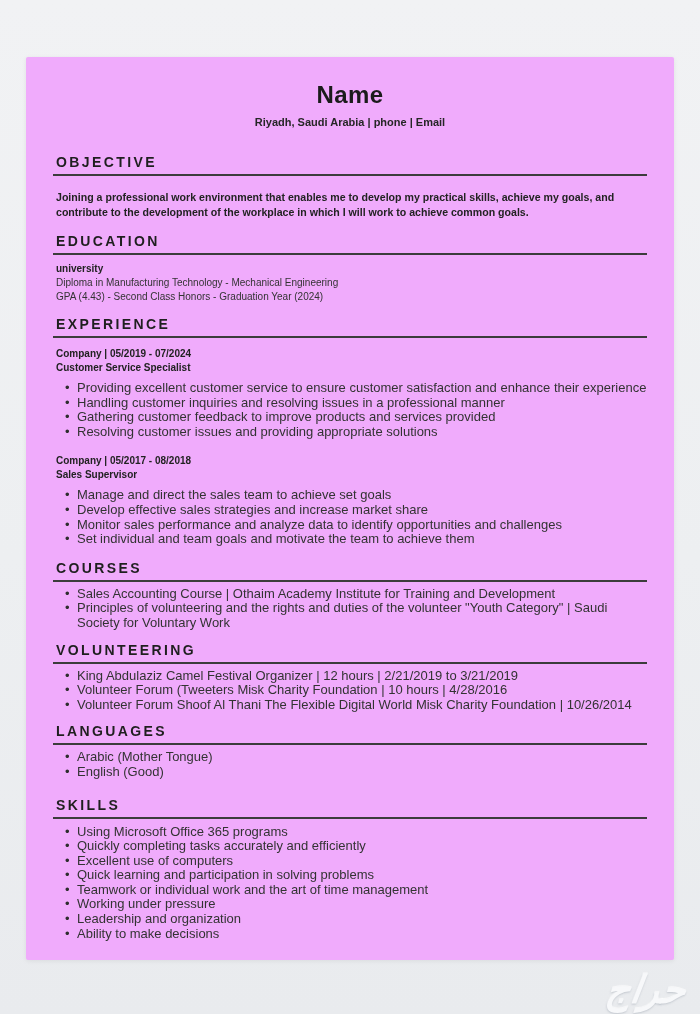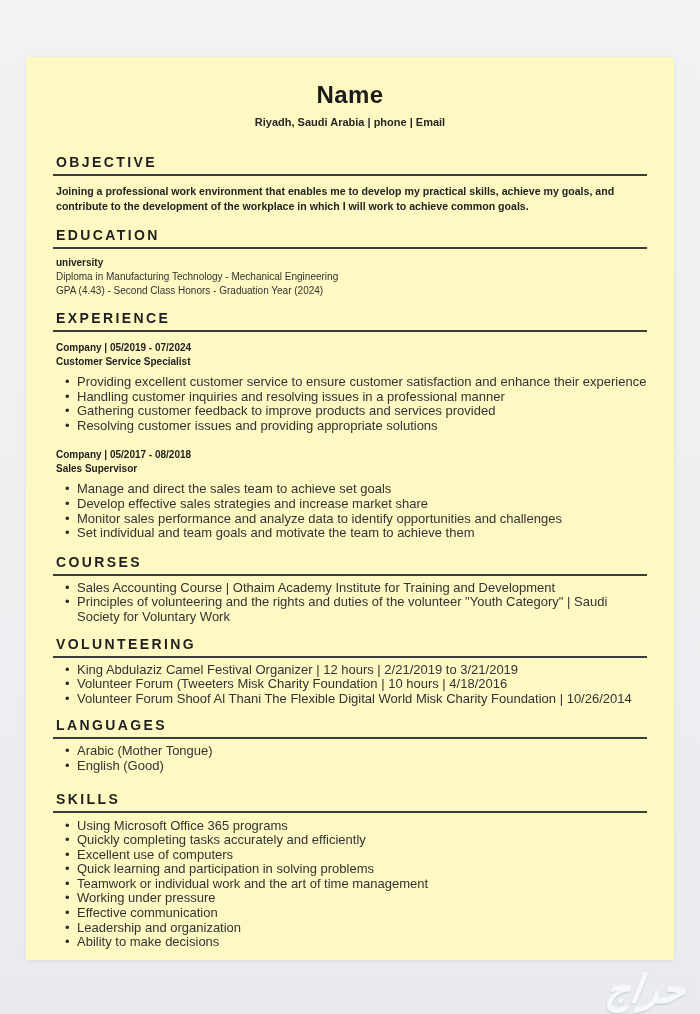--- a/index.html
+++ b/index.html
@@ -9,21 +9,21 @@
     background: linear-gradient(180deg, #f1f2f4 0%, #edeff1 55%, #e9ebee 100%);
     position: relative;
     overflow: hidden;
   }
   .page {
     position: absolute;
     left: 26px;
     top: 57px;
     width: 648px;
     height: 903px;
-    background: #fef9c3;
+    background: #f0abfc;
     border-radius: 2px;
     box-shadow: 0 1px 5px rgba(0,0,0,0.07);
     padding: 24px 27px 20px 27px;
     color: #2d2d2d;
   }
   .name {
     text-align: center;
     font-size: 24px;
     font-weight: 700;
     color: #1b1b1b;
@@ -42,21 +42,21 @@
   .section-title {
     font-size: 14px;
     font-weight: 700;
     letter-spacing: 2.4px;
     color: #1f1f1f;
     padding-bottom: 4px;
     border-bottom: 2px solid #3c3c3c;
     padding-left: 3px;
   }
   .para {
-    margin-top: 8px;
+    margin-top: 14px;
     font-size: 10.6px;
     font-weight: 700;
     color: #232323;
     line-height: 14.5px;
     padding-left: 3px;
   }
   .line { font-size: 10px; line-height: 14px; color: #333; padding-left: 3px; }
   .line.bold { font-weight: 700; color: #222; }
   .edu-block { margin-top: 7px; }
   .job { margin-top: 9px; }
@@ -149,21 +149,21 @@
     <ul class="bullets">
       <li>Sales Accounting Course | Othaim Academy Institute for Training and Development</li>
       <li>Principles of volunteering and the rights and duties of the volunteer "Youth Category" | Saudi Society for Voluntary Work</li>
     </ul>
   </div>
 
   <div class="section sec-gap-sm" style="margin-top:11px;">
     <div class="section-title">VOLUNTEERING</div>
     <ul class="bullets">
       <li>King Abdulaziz Camel Festival Organizer | 12 hours | 2/21/2019 to 3/21/2019</li>
-      <li>Volunteer Forum (Tweeters Misk Charity Foundation | 10 hours | 4/18/2016</li>
+      <li>Volunteer Forum (Tweeters Misk Charity Foundation | 10 hours | 4/28/2016</li>
       <li>Volunteer Forum Shoof Al Thani The Flexible Digital World Misk Charity Foundation | 10/26/2014</li>
     </ul>
   </div>
 
   <div class="section sec-gap-sm" style="margin-top:11px;">
     <div class="section-title">LANGUAGES</div>
     <ul class="bullets">
       <li>Arabic (Mother Tongue)</li>
       <li>English (Good)</li>
     </ul>
@@ -171,21 +171,20 @@
 
   <div class="section" style="margin-top:17px;">
     <div class="section-title">SKILLS</div>
     <ul class="bullets">
       <li>Using Microsoft Office 365 programs</li>
       <li>Quickly completing tasks accurately and efficiently</li>
       <li>Excellent use of computers</li>
       <li>Quick learning and participation in solving problems</li>
       <li>Teamwork or individual work and the art of time management</li>
       <li>Working under pressure</li>
-      <li>Effective communication</li>
       <li>Leadership and organization</li>
       <li>Ability to make decisions</li>
     </ul>
   </div>
 
 </div>
 
 <div class="watermark">حراج</div>
 
 </body></html>

